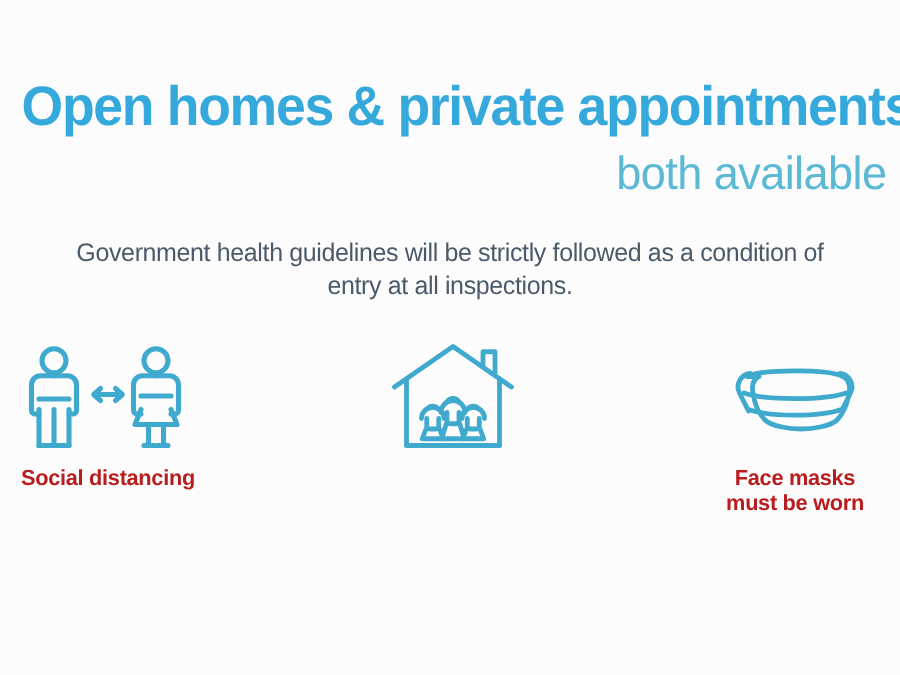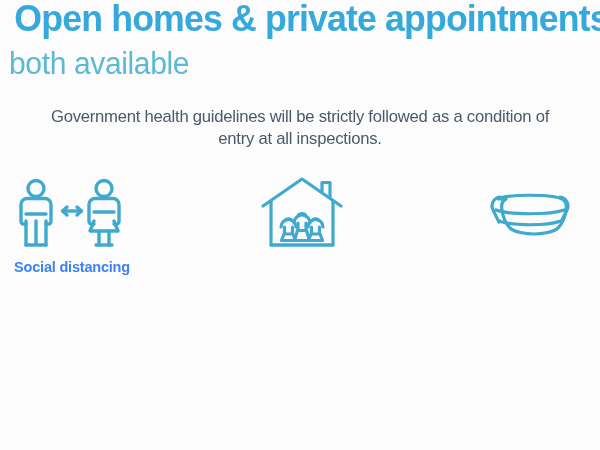--- a/index.html
+++ b/index.html
@@ -20,21 +20,22 @@
     height: 450px;
     box-sizing: border-box;
     padding: 0;
     display: flex;
     flex-direction: column;
     background: #fcfcfd;
   }
 
   
   .headline-block {
-    text-align: left;
+    padding-top: 52px;
+    text-align: right;
   }
 
   .headline {
     color: #36a9dc;
     font-family: "Liberation Sans", sans-serif;
     font-weight: bold;
     font-size: 37px;
     line-height: 1.04;
     letter-spacing: -0.9px;
     transform: scaleX(0.965);
@@ -97,21 +98,21 @@
 
   .icon-art {
     height: 72px;
     display: flex;
     align-items: center;
     justify-content: center;
   }
 
   .caption {
     margin-top: 10px;
-    color: #3b82f6;
+    color: #b91c1c;
     font-family: "Liberation Sans", sans-serif;
     font-weight: bold;
     font-size: 14.5px;
     line-height: 1.18;
     letter-spacing: -0.2px;
   }
   .caption .line { display: block; white-space: nowrap; }
 
   svg { display: block; }
 </style>
@@ -215,16 +216,20 @@
           <path d="M14 22 c10 -5 54 -5 64 0 c4 2 5 6 4 11
                    c-1 7 -4 14 -8 18 c-4 4 -16 6 -24 6
                    c-8 0 -20 -2 -24 -6 c-4 -4 -7 -11 -8 -18
                    c-1 -5 0 -9 4 -11 Z"></path>
 
           <path d="M12 33 c14 5 54 5 68 0"></path>
 
           <path d="M15 44 c14 5 48 5 62 0"></path>
         </svg>
       </div>
+      <div class="caption">
+        <span class="line">Face masks</span>
+        <span class="line">must be worn</span>
+      </div>
     </div>
 
   </div>
 </div>
 
 </body></html>

